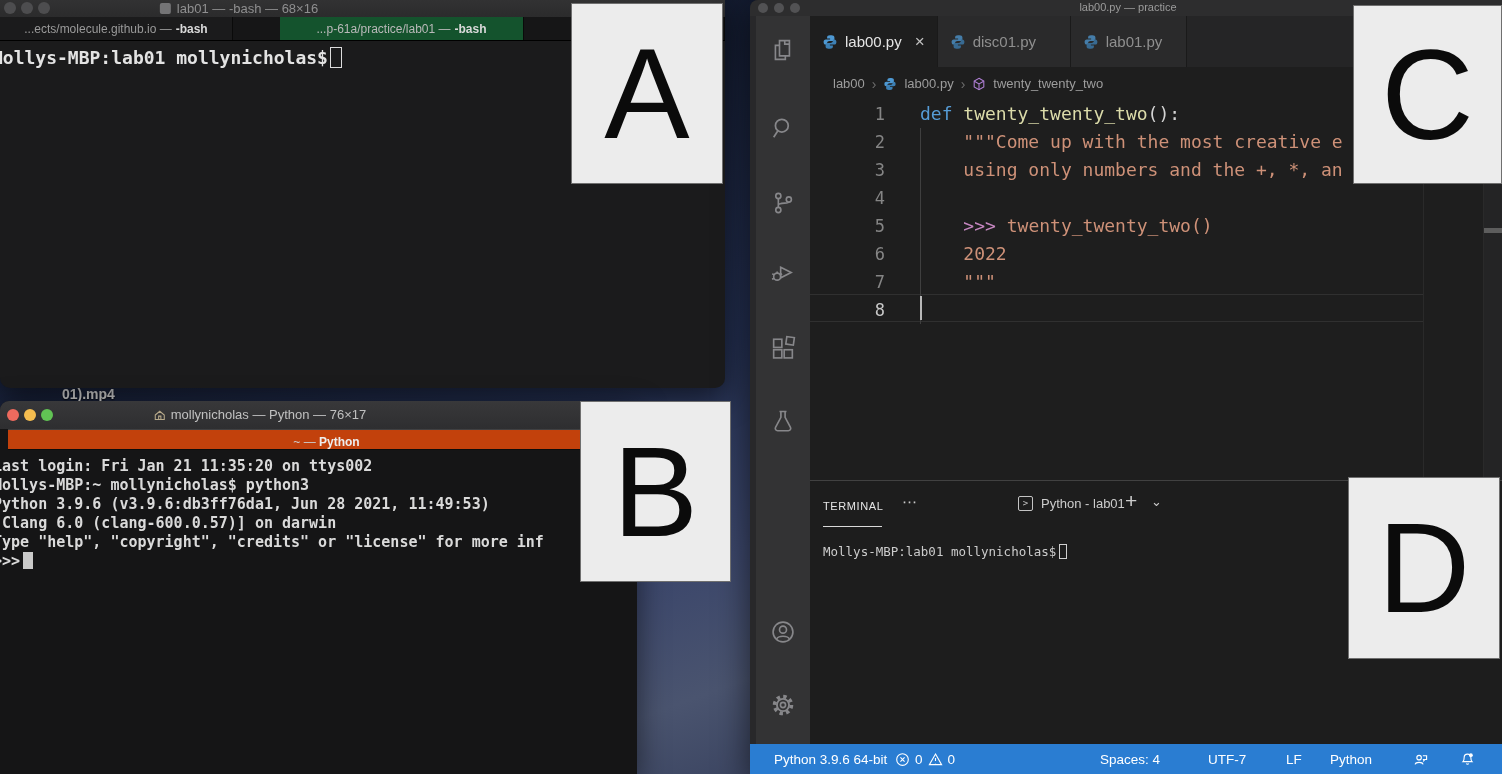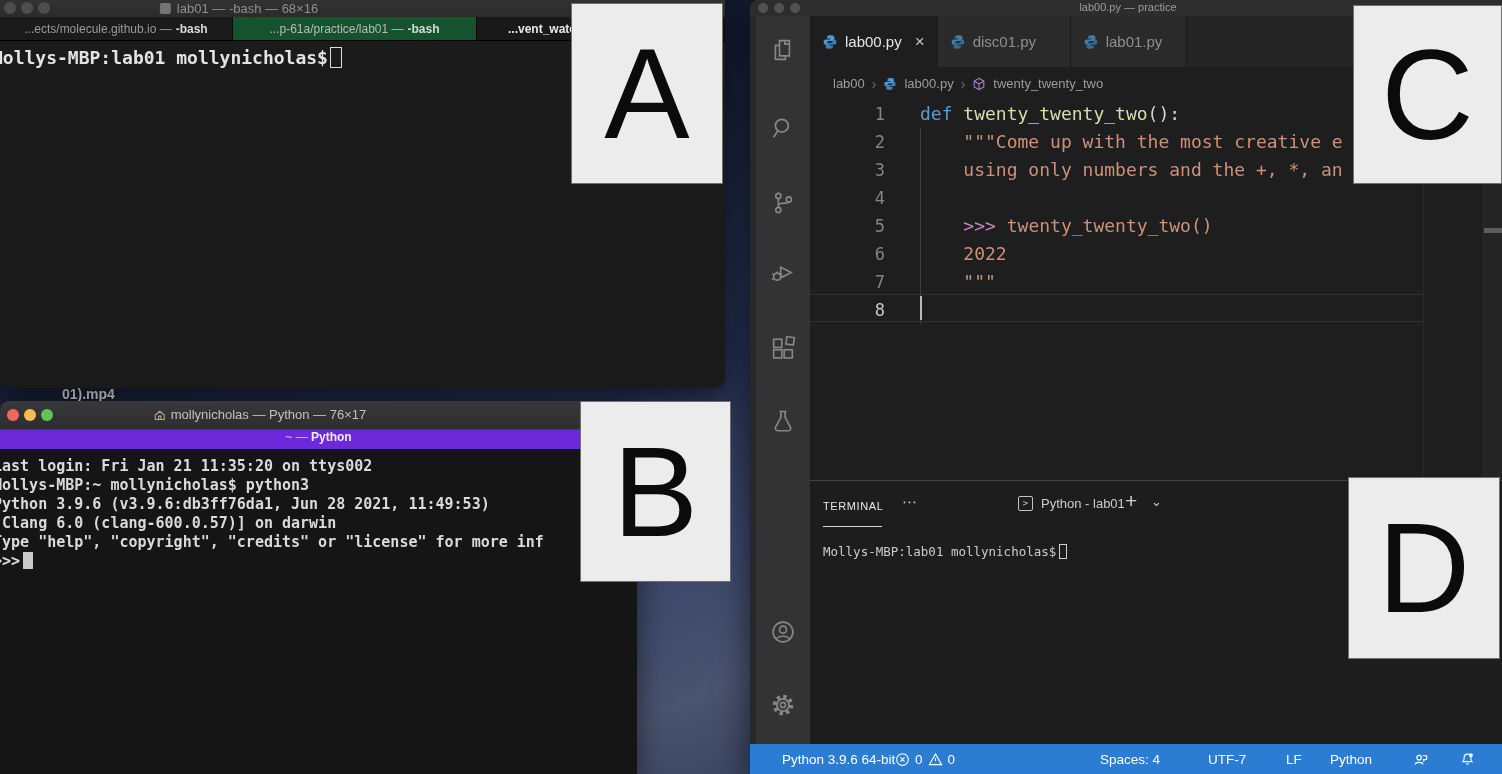--- a/index.html
+++ b/index.html
@@ -19,37 +19,37 @@
   .term-titlebar { position:relative; width:100%; background:linear-gradient(#323233,#2b2b2c); }
   .tl { position:absolute; border-radius:50%; width:12px; height:12px; }
   .term-title { position:absolute; transform:translateX(-50%); white-space:nowrap; color:#9d9d9d; }
 
   
   .win-a { left:0; top:0; width:725px; height:388px; border-radius:0 0 10px 10px; background:#1b1b1c; }
   .win-a .term-titlebar { height:17px; border-radius:0; }
   .win-a .tl { top:2px; background:#4d4d4f; }
   .win-a .term-title { top:1px; left:231px; font-size:13px; color:#8f8f90;margin-left:8px; }
   .win-a .proxy-icon { display:inline-block; width:11px; height:11px; background:#747476; border-radius:2px; vertical-align:-1px; margin-right:6px; }
-  .tabbar-a { position:absolute; top:17px; left:0; width:100%; height:24px; display:flex; background:#161617; border-bottom:1px solid #000; }
+  .tabbar-a { position:absolute; top:17px; left:0; width:100%; height:24px; display:flex; background:#161617; border-bottom:1px solid #000;gap:47px; }
   .tab-a { height:100%; display:flex; align-items:center; justify-content:center; font-size:12px; color:#9a9a9a; border-right:1px solid #0a0a0a; white-space:nowrap; overflow:hidden; background:#1b1b1c; }
   .tab-a.active { background:#14532d; color:#b9b9b9; }
   .tab-a .bash { font-weight:bold; color:#d9d9d9; margin-left:4px; }
   .tab-a.t3 { justify-content:flex-start; padding-left:31px; color:#e8e8e8; font-weight:bold; background:#19191a; }
   .win-a .term-body { position:absolute; top:41px; left:0; right:0; bottom:0; padding:6px 0 0 0; }
   .line-a { font-size:18px; line-height:22px; font-weight:bold; color:#e3e3e3; white-space:pre; margin-left:-8px; }
   .cursor-hollow-a { display:inline-block; width:12px; height:21px; border:1.5px solid #dcdcdc; vertical-align:-4px; margin-left:2px; }
 
   
   .win-b { left:0; top:401px; width:637px; height:373px; border-radius:9px 9px 0 0; background:#151516; }
   .win-b .term-titlebar { height:28px; border-radius:9px 9px 0 0; background:linear-gradient(#38383a,#2e2e30); }
   .win-b .tl { top:8px; }
   .tl-red { background:#ee6a5e; } .tl-yellow { background:#f5bd4f; } .tl-green { background:#61c354; }
   .win-b .term-title { top:6px; left:260px; font-size:13px; color:#c0c0c0; }
   .home-ico { display:inline-block; margin-right:5px; vertical-align:-2px; }
-  .tabbar-b { position:absolute; top:28px; left:0; width:100%; height:21px; background:#6d28d9; border-top:1px solid #404042; border-bottom:1px solid #0c0c0c; display:flex; align-items:flex-start; justify-content:center; }
+  .tabbar-b { position:absolute; top:28px; left:8px; width:100%; height:21px; background:#c2410c; border-top:1px solid #404042; border-bottom:1px solid #0c0c0c; display:flex; align-items:flex-end; justify-content:center; }
   .tab-b-label { font-size:12px; color:#cdcdcd; white-space:pre; }
   .tab-b-label b { color:#ededed; }
   .win-b .term-body { position:absolute; top:50px; left:0; right:0; bottom:0; padding-top:6px; }
   .line-b { font-size:15px; line-height:19px; font-weight:bold; color:#dadada; white-space:pre; margin-left:-7px; }
   .cursor-block-b { display:inline-block; width:10px; height:17px; background:#c9c9c9; vertical-align:-3px; margin-left:3px; }
 
   
   .vscode { position:absolute; left:750px; top:0; width:752px; height:774px; background:#1e1e1e; border-radius:8px 0 0 0; box-shadow:0 10px 34px rgba(0,0,0,.6); }
   .vs-titlebar { position:absolute; top:0; left:0; width:100%; height:16px; background:#2d2d2e; border-radius:8px 0 0 0; }
   .vs-titlebar .tl { width:10px; height:10px; top:3px; background:#525254; }
@@ -322,21 +322,21 @@
       <div class="term-select">
         <span class="term-sel-ico">&gt;</span>
         <span>Python - lab01</span>
       </div>
       <span class="panel-plus">+</span>
       <span class="panel-chevron">⌄</span>
       <div class="panel-prompt"><span>Mollys-MBP:lab01 mollynicholas$</span><span class="cursor-hollow-vs"></span></div>
     </div>
 
     <div class="statusbar">
-      <div class="sb-item" style="left:32px">
+      <div class="sb-item" style="left:24px">
           <span>Python 3.9.6 64-bit</span>
         </div>
       <div class="sb-item" style="left:145px">
         <span class="sb-icon">
             <svg viewBox="0 0 16 16" fill="none" stroke="#fff" stroke-width="1.2">
               <circle cx="8" cy="8" r="6.2"></circle>
               <path d="M5.8 5.8l4.4 4.4M10.2 5.8l-4.4 4.4"></path>
             </svg>
           </span>
         <span>0</span>

